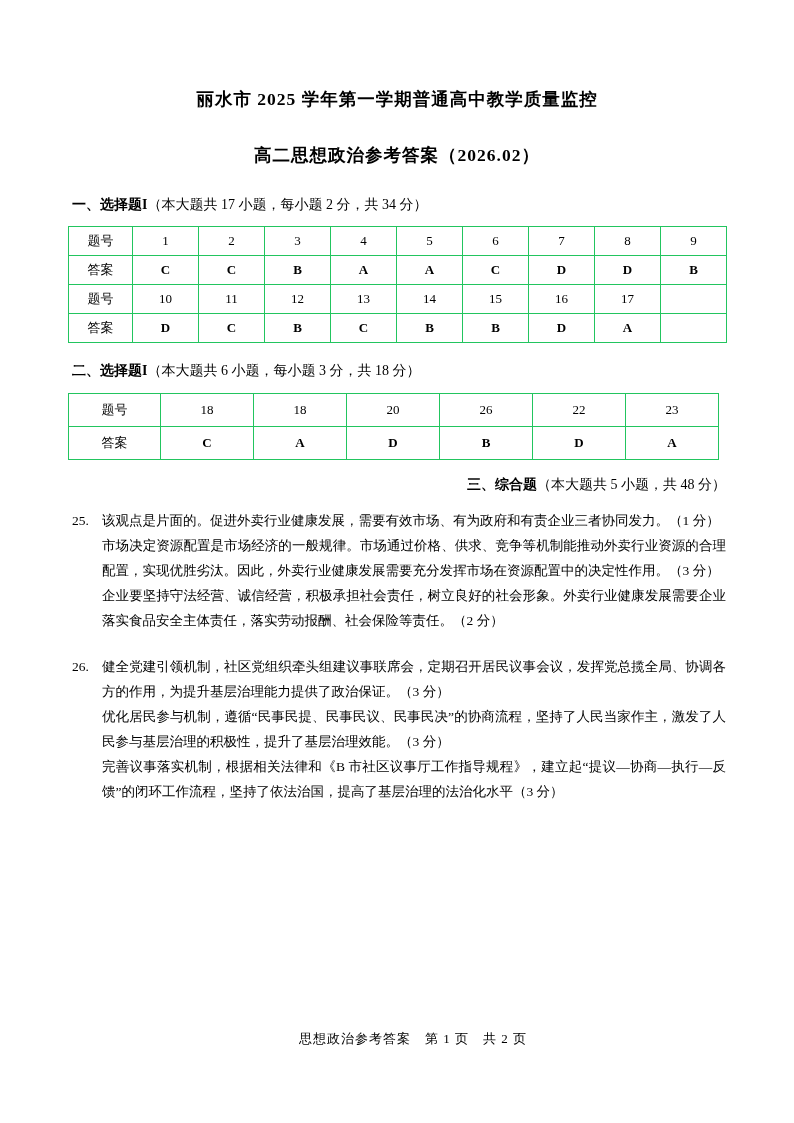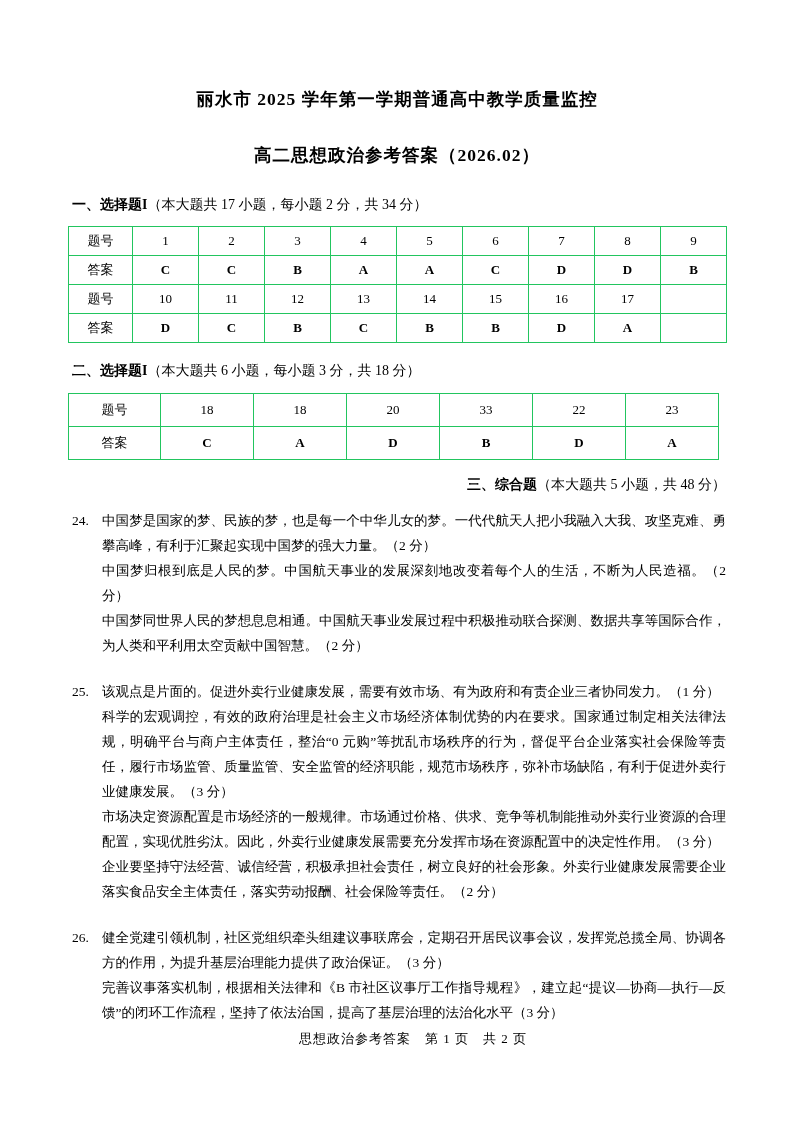--- a/index.html
+++ b/index.html
@@ -175,63 +175,55 @@
           <col style="width:93px">
           <col style="width:93px">
           <col style="width:93px">
       </colgroup>
       <tbody>
         <tr>
           <td class="row-label">题号</td>
           <td class="num-cell">18</td>
           <td class="num-cell">18</td>
           <td class="num-cell">20</td>
-          <td class="num-cell">33</td>
+          <td class="num-cell">26</td>
           <td class="num-cell">22</td>
           <td class="num-cell">23</td>
         </tr>
         <tr>
           <td class="row-label">答案</td>
           <td class="answer-cell">C</td>
           <td class="answer-cell">A</td>
           <td class="answer-cell">D</td>
           <td class="answer-cell">B</td>
           <td class="answer-cell">D</td>
           <td class="answer-cell">A</td>
         </tr>
       </tbody>
     </table>
 
     <div class="section-heading sec3-heading">
       <span class="sec-label">三、综合题</span><span class="sec-note">（本大题共 5 小题，共 48 分）</span>
     </div>
 
-    <div class="question">
-      <span class="qnum">24.</span>
-      <div class="qbody">
-        <p>中国梦是国家的梦、民族的梦，也是每一个中华儿女的梦。一代代航天人把小我融入大我、攻坚克难、勇攀高峰，有利于汇聚起实现中国梦的强大力量。（2 分）</p>
-        <p>中国梦归根到底是人民的梦。中国航天事业的发展深刻地改变着每个人的生活，不断为人民造福。（2 分）</p>
-        <p>中国梦同世界人民的梦想息息相通。中国航天事业发展过程中积极推动联合探测、数据共享等国际合作，为人类和平利用太空贡献中国智慧。（2 分）</p>
-      </div>
-    </div>
 
     <div class="question">
       <span class="qnum">25.</span>
       <div class="qbody">
         <p>该观点是片面的。促进外卖行业健康发展，需要有效市场、有为政府和有责企业三者协同发力。（1 分）</p>
-        <p>科学的宏观调控，有效的政府治理是社会主义市场经济体制优势的内在要求。国家通过制定相关法律法规，明确平台与商户主体责任，整治“0 元购”等扰乱市场秩序的行为，督促平台企业落实社会保险等责任，履行市场监管、质量监管、安全监管的经济职能，规范市场秩序，弥补市场缺陷，有利于促进外卖行业健康发展。（3 分）</p>
         <p>市场决定资源配置是市场经济的一般规律。市场通过价格、供求、竞争等机制能推动外卖行业资源的合理配置，实现优胜劣汰。因此，外卖行业健康发展需要充分发挥市场在资源配置中的决定性作用。（3 分）</p>
         <p>企业要坚持守法经营、诚信经营，积极承担社会责任，树立良好的社会形象。外卖行业健康发展需要企业落实食品安全主体责任，落实劳动报酬、社会保险等责任。（2 分）</p>
       </div>
     </div>
 
     <div class="question">
       <span class="qnum">26.</span>
       <div class="qbody">
         <p>健全党建引领机制，社区党组织牵头组建议事联席会，定期召开居民议事会议，发挥党总揽全局、协调各方的作用，为提升基层治理能力提供了政治保证。（3 分）</p>
+        <p>优化居民参与机制，遵循“民事民提、民事民议、民事民决”的协商流程，坚持了人民当家作主，激发了人民参与基层治理的积极性，提升了基层治理效能。（3 分）</p>
         <p>完善议事落实机制，根据相关法律和《B 市社区议事厅工作指导规程》，建立起“提议—协商—执行—反馈”的闭环工作流程，坚持了依法治国，提高了基层治理的法治化水平（3 分）</p>
       </div>
     </div>
 
   </div>
 
   <div class="page-footer">思想政治参考答案　第 1 页　共 2 页</div>
 </div>
 
 </body></html>

